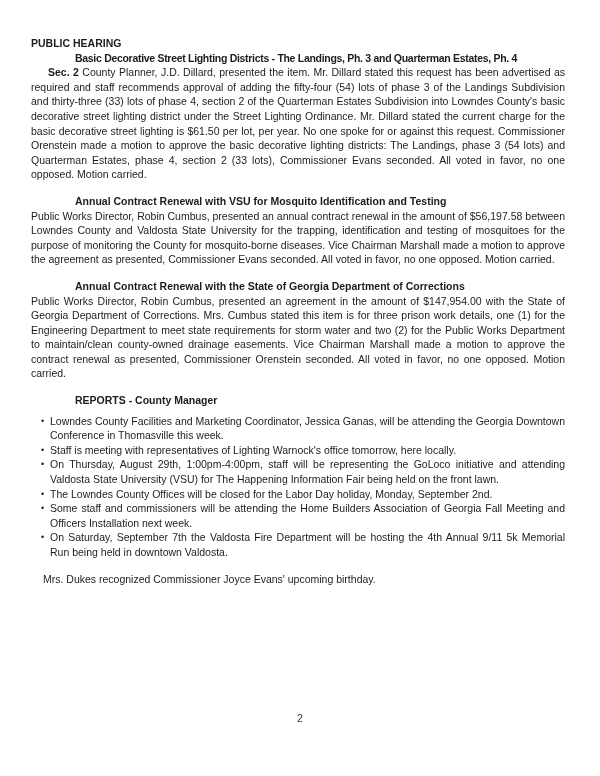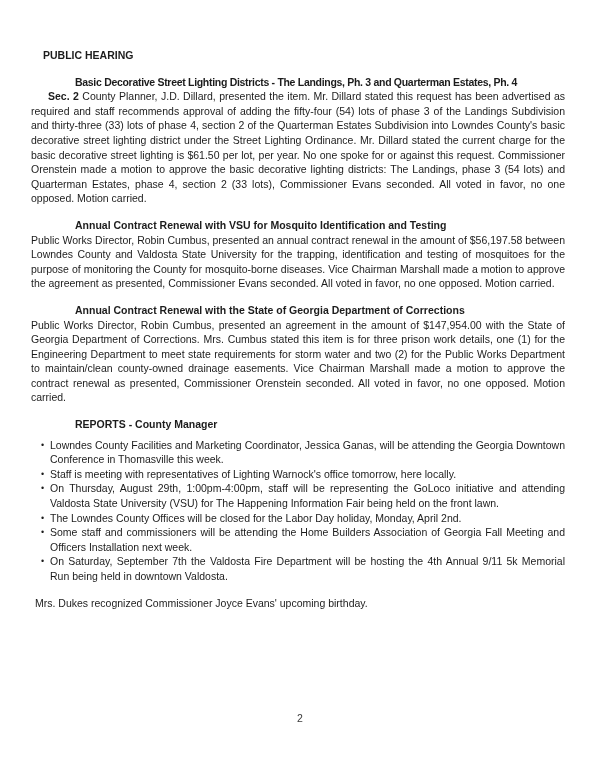--- a/index.html
+++ b/index.html
@@ -13,21 +13,21 @@
     padding: 36px 35px 0 31px;
     font-family: "Liberation Sans", "DejaVu Sans", sans-serif;
     font-size: 10.5px;
     line-height: 14.6px;
     color: #1c1c1c;
     overflow: hidden;
   }
   .block { margin: 0 0 12px 0; }
   .sec-title {
     font-weight: bold;
-    margin: 12px;
+    margin: 0;
     font-size: 10.5px;
     line-height: 14.6px;
   }
   .para-heading {
     font-weight: bold;
     margin: 0;
     font-size: 10.5px;
     line-height: 14.6px;
     padding-left: 44px;
   }
@@ -51,21 +51,21 @@
     padding-left: 8px;
     text-align: justify;
   }
   ul.report-list li::before {
     content: "\2022";
     position: absolute;
     left: -1px;
     top: 0;
     font-size: 9px;
   }
-  .closing { margin: 4px; }
+  .closing { margin: 12px; }
   .page-number {
     position: absolute;
     top: 711px;
     left: 0;
     right: 0;
     text-align: center;
     color: #3a3a3a;
   }
 </style>
 </head>
@@ -90,21 +90,21 @@
     <p class="para-heading">Annual Contract Renewal with the State of Georgia Department of Corrections</p>
     <p class="body-text">Public Works Director, Robin Cumbus, presented an agreement in the amount of $147,954.00 with the State of Georgia Department of Corrections.  Mrs. Cumbus stated this item is for three prison work details, one (1) for the Engineering Department to meet state requirements for storm water and two (2) for the Public Works Department to maintain/clean county-owned drainage easements.  Vice Chairman Marshall made a motion to approve the contract renewal as presented, Commissioner Orenstein seconded.  All voted in favor, no one opposed.  Motion carried.</p>
   </div>
 
   <div class="block">
     <p class="para-heading">REPORTS - County Manager</p>
     <ul class="report-list">
       <li>Lowndes County Facilities and Marketing Coordinator, Jessica Ganas, will be attending the Georgia Downtown Conference in Thomasville this week.</li>
       <li>Staff is meeting with representatives of Lighting Warnock's office tomorrow, here locally.</li>
       <li>On Thursday, August 29th, 1:00pm-4:00pm, staff will be representing the GoLoco initiative and attending Valdosta State University (VSU) for The Happening Information Fair being held on the front lawn.</li>
-      <li>The Lowndes County Offices will be closed for the Labor Day holiday, Monday, April 2nd.</li>
+      <li>The Lowndes County Offices will be closed for the Labor Day holiday, Monday, September 2nd.</li>
       <li>Some staff and commissioners will be attending the Home Builders Association of Georgia Fall Meeting and Officers Installation next week.</li>
       <li>On Saturday, September 7th the Valdosta Fire Department will be hosting the 4th Annual 9/11 5k Memorial Run being held in downtown Valdosta.</li>
     </ul>
   </div>
 
   <p class="closing">Mrs. Dukes recognized Commissioner Joyce Evans' upcoming birthday.</p>
 
   <div class="page-number">2</div>
 
 </div>

